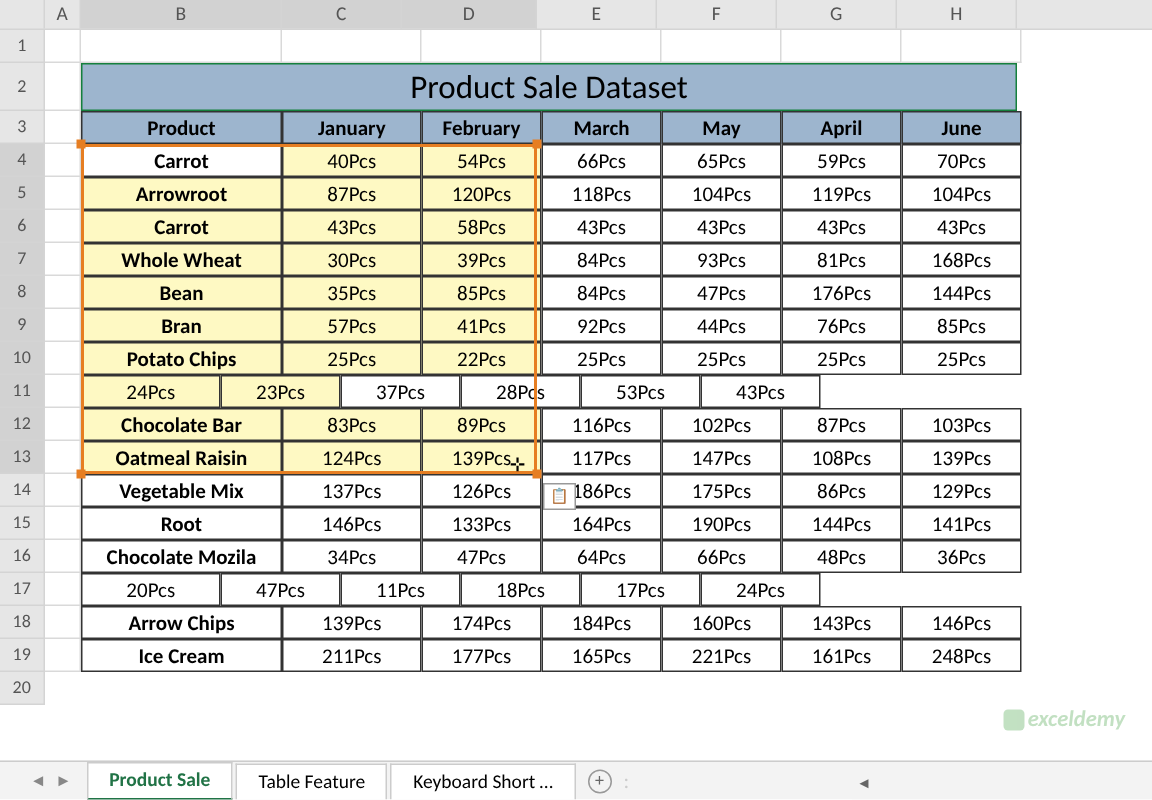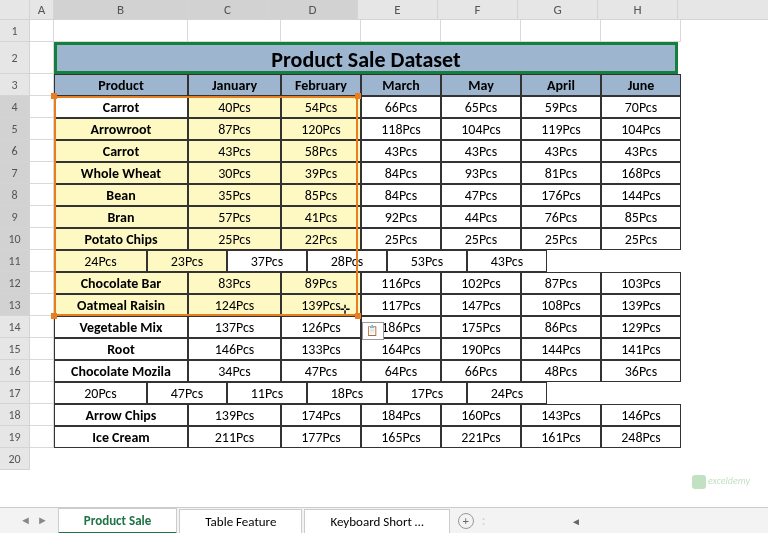--- a/index.html
+++ b/index.html
@@ -15,37 +15,37 @@
 .grid { position: absolute; left: 30px; top: 20px; right: 0; }
 .grid-row { display: flex; height: 22px; }
 .grid-row.tall { height: 32px; }
 .cell { border-right: 1px solid #d9d9d9; border-bottom: 1px solid #d9d9d9; text-align: center; line-height: 21px; font-size: 14px; overflow: hidden; white-space: nowrap; }
 .cell.b { width: 134px; }
 .cell.c { width: 93px; }
 .cell.d { width: 80px; }
 .cell.std { width: 80px; }
 .cell.a { width: 24px; }
 
-.title-cell { background: #9db5ce; border: 3px solid #15803d; font-weight: bold; font-size: 22px; font-family: Calibri, Arial; line-height: 30px; }
+.title-cell { background: #9db5ce; border: 1px solid #15803d; font-weight: normal; font-size: 22px; font-family: Calibri, Arial; line-height: 30px; }
 .hdr-cell { background: #9db5ce; border: 1px solid #333; font-weight: bold; font-size: 14px; line-height: 21px; text-align: center; }
 .data-cell { border: 1px solid #333; background: #fff; }
 .data-cell.prod { font-weight: bold; }
 .data-cell.sel { background: #fef9c3; }
 
 .sel-border { position: absolute; border: 2px solid #e67e22; pointer-events: none; }
 .sel-corner { position: absolute; width: 6px; height: 6px; background: #e67e22; pointer-events: none; }
 .paste-icon { position: absolute; width: 22px; height: 18px; background: #fff; border: 1px solid #999; font-size: 10px; text-align: center; line-height: 16px; }
 
-.watermark { position: absolute; right: 18px; bottom: 44px; color: #b3d9b3; font-size: 10px; font-style: italic; opacity: 0.8; }
+.watermark { position: absolute; right: 18px; bottom: 44px; color: #b3d9b3; font-size: 15px; font-style: italic; opacity: 0.8; font-weight: bold; }
 .watermark .e-icon { display: inline-block; width: 14px; height: 14px; background: #b3d9b3; border-radius: 3px; margin-right: 2px; vertical-align: middle; }
 
 .tabs-bar { position: absolute; bottom: 0; left: 0; right: 0; height: 26px; background: #f3f3f3; border-top: 1px solid #ccc; display: flex; align-items: center; padding-left: 20px; }
 .tab-nav { display: flex; gap: 6px; margin-right: 10px; }
 .tab-nav-btn { color: #888; font-size: 11px; cursor: pointer; }
-.tab { padding: 4px 25px; border: 1px solid #ccc; border-bottom: none; background: #fff; font-size: 13px; cursor: pointer; margin-right: 2px; }
+.tab { padding: 4px 14px; border: 1px solid #ccc; border-bottom: none; background: #fff; font-size: 13px; cursor: pointer; margin-right: 2px; }
 .tab.active { border-bottom: 2px solid #217346; color: #217346; font-weight: bold; }
 .tab-add { margin-left: 6px; width: 16px; height: 16px; border: 1px solid #999; border-radius: 50%; text-align: center; line-height: 14px; font-size: 12px; color: #666; cursor: pointer; }
 .tab-sep { margin: 0 8px; color: #ccc; }
 .scroll-track { position: absolute; bottom: 0; right: 0; width: 200px; height: 22px; background: #f3f3f3; display: flex; align-items: center; }
 .scroll-arrow { width: 16px; height: 16px; color: #666; text-align: center; font-size: 10px; line-height: 16px; }
 
 .col-header.sel { background: #d2d2d2; }
 .cursor-plus { position: absolute; font-size: 12px; color: #000; pointer-events: none; font-weight: bold; }
 </style>
 </head>

